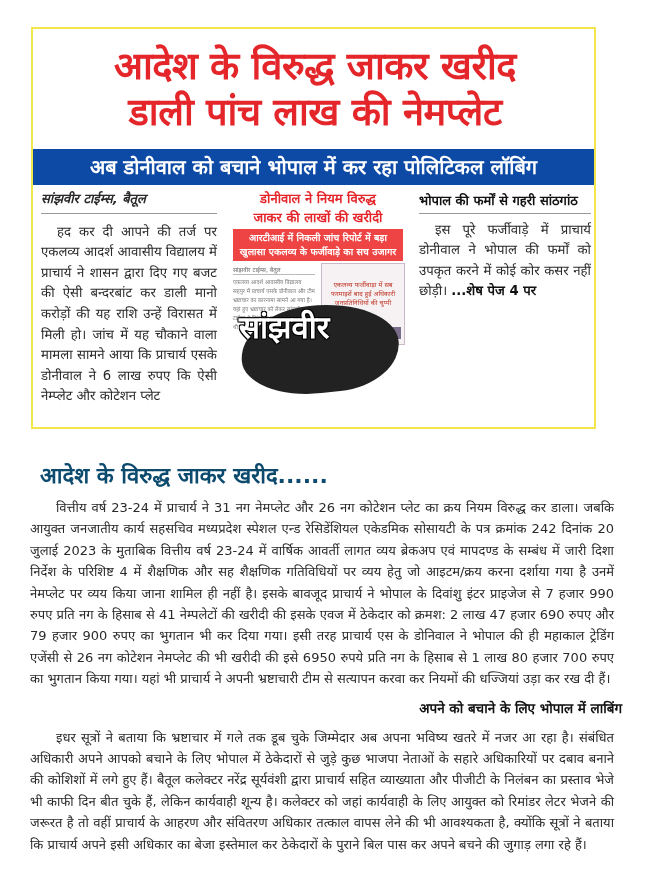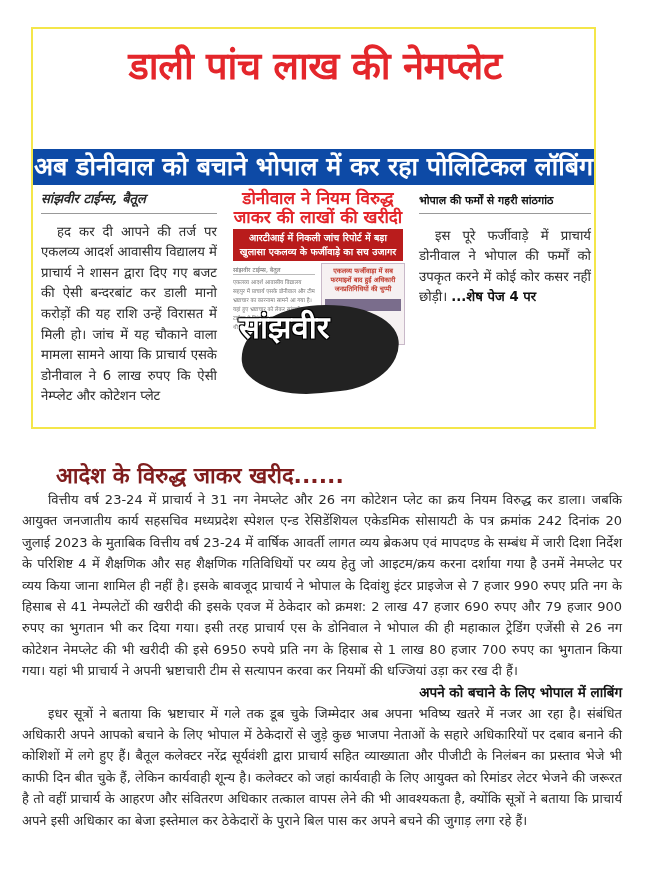--- a/index.html
+++ b/index.html
@@ -8,59 +8,60 @@
 
   .frame { position: absolute; left: 31px; top: 27px; width: 565px; height: 402px;
            border: 2px solid #f4e64a; box-sizing: border-box; background: #fff; }
 
   .headline { position: absolute; left: 14px; top: 14px; width: 536px; text-align: center;
               color: #e4262b; font-weight: bold; font-size: 38px; line-height: 46px;
               letter-spacing: -0.5px; }
 
   .subbar { position: absolute; left: 0; top: 120px; width: 561px; height: 36px;
             background: #0d4aa6; color: #fff; text-align: center; font-weight: bold;
-            font-size: 25px; line-height: 36px; }
+            font-size: 20px; line-height: 36px; }
 
   .col { position: absolute; font-size: 13.2px; line-height: 20.6px; text-align: justify; color: #2a2a2a; }
   .col-left { left: 8px; top: 160px; width: 176px; }
   .byline { font-weight: bold; font-style: italic; font-size: 13px; border-bottom: 1px solid #999;
             padding-bottom: 3px; margin-bottom: 8px; }
   .indent { text-indent: 16px; }
 
   .inset { position: absolute; left: 196px; top: 158px; width: 178px; height: 218px; background: #fff; overflow: hidden; }
-  .inset-title { color: #e4262b; font-weight: bold; font-size: 17px; line-height: 19px; text-align: center; padding-top: 2px; }
-  .inset-bar { background: #b91c1c; color: #fff; font-size: 9.5px; font-weight: bold; line-height: 14px; text-align: center;
+  .inset-title { color: #e4262b; font-weight: bold; font-size: 13px; line-height: 19px; text-align: center; padding-top: 2px; }
+  .inset-bar { background: #ef4444; color: #fff; font-size: 9.5px; font-weight: bold; line-height: 14px; text-align: center;
                padding: 2px 3px; margin: 2px 4px 0 4px; }
   .inset-body { position: absolute; left: 4px; top: 78px; width: 82px; font-size: 5.5px; line-height: 9px; color: #777; }
   .inset-byline { font-size: 6px; color: #666; border-bottom: 1px solid #bbb; margin-bottom: 3px; }
   .inset-box { position: absolute; left: 92px; top: 76px; width: 82px; height: 80px; border: 1px solid #c9b9c9; background: #f6f1f2; }
-  .inset-box-title { color: #c0392b; font-size: 6.5px; font-weight: bold; text-align: center; line-height: 9px; padding: 3px 2px; }
+  .inset-box-title { color: #c0392b; font-size: 6.5px; font-weight: normal; text-align: center; line-height: 9px; padding: 17px 2px; }
   .inset-box-band { background: #7a6d8c; height: 12px; margin: 2px 3px; }
   .logo { position: absolute; left: 12px; top: 118px; width: 158px; height: 88px; background: #222;
           border-radius: 46% 54% 40% 48% / 55% 50% 50% 45%; transform: rotate(-6deg); }
   .logo-text { position: absolute; left: 10px; top: 122px; width: 162px; color: #fff;
                font-weight: bold; font-size: 31px; line-height: 36px;
                text-shadow: 1px 1px 0 #000, -1px -1px 0 #000, 1px -1px 0 #000, -1px 1px 0 #000; }
 
   .col-mid-tail { position: absolute; left: 196px; top: 380px; width: 176px; font-size: 13.2px; line-height: 20.6px; text-align: justify; color: #2a2a2a; }
 
   .col-right { left: 386px; top: 160px; width: 172px; }
-  .subhead-r { font-weight: bold; font-size: 11px; border-bottom: 1px solid #999; margin: 2px 0 12px 0; padding-bottom: 1px; color: #111; }
+  .subhead-r { font-weight: bold; font-size: 13px; border-bottom: 1px solid #999; margin: 2px 0 6px 0; padding-bottom: 1px; color: #111; }
   .cont { font-weight: bold; color: #111; }
 
   .article { position: absolute; left: 22px; top: 463px; width: 600px; }
-  .art-title { color: #7f1d1d; font-weight: bold; font-size: 22px; line-height: 26px; margin-left: 34px; }
-  .art-p { font-size: 13px; line-height: 21.4px; text-align: justify; color: #2a2a2a; margin: 0; text-indent: 26px; }
+  .art-title { color: #0c4a6e; font-weight: bold; font-size: 22px; line-height: 26px; margin-left: 18px; }
+  .art-p { font-size: 13px; line-height: 21.4px; text-align: justify; color: #2a2a2a; margin: 8px; text-indent: 26px; }
   .art-sub { font-weight: bold; font-size: 13.5px; line-height: 21px; margin-left: 26px; color: #111; text-align: right; }
 </style>
 </head>
 <body>
 
 <div class="frame">
   <div class="headline">
+    <div>आदेश के विरुद्ध जाकर खरीद</div>
     <div>डाली पांच लाख की नेमप्लेट</div>
   </div>
 
   <div class="subbar">अब डोनीवाल को बचाने भोपाल में कर रहा पोलिटिकल लॉबिंग</div>
 
   <div class="col col-left">
     <div class="byline">सांझवीर टाईम्स, बैतूल</div>
     <div class="indent">हद कर दी आपने की तर्ज पर एकलव्य आदर्श आवासीय विद्यालय में प्राचार्य ने शासन द्वारा दिए गए बजट की ऐसी बन्दरबांट कर डाली मानो करोड़ों की यह राशि उन्हें विरासत में मिली हो। जांच में यह चौकाने वाला मामला सामने आया कि प्राचार्य एसके डोनीवाल ने 6 लाख रुपए कि ऐसी नेम्प्लेट और कोटेशन प्लेट</div>
   </div>
 

